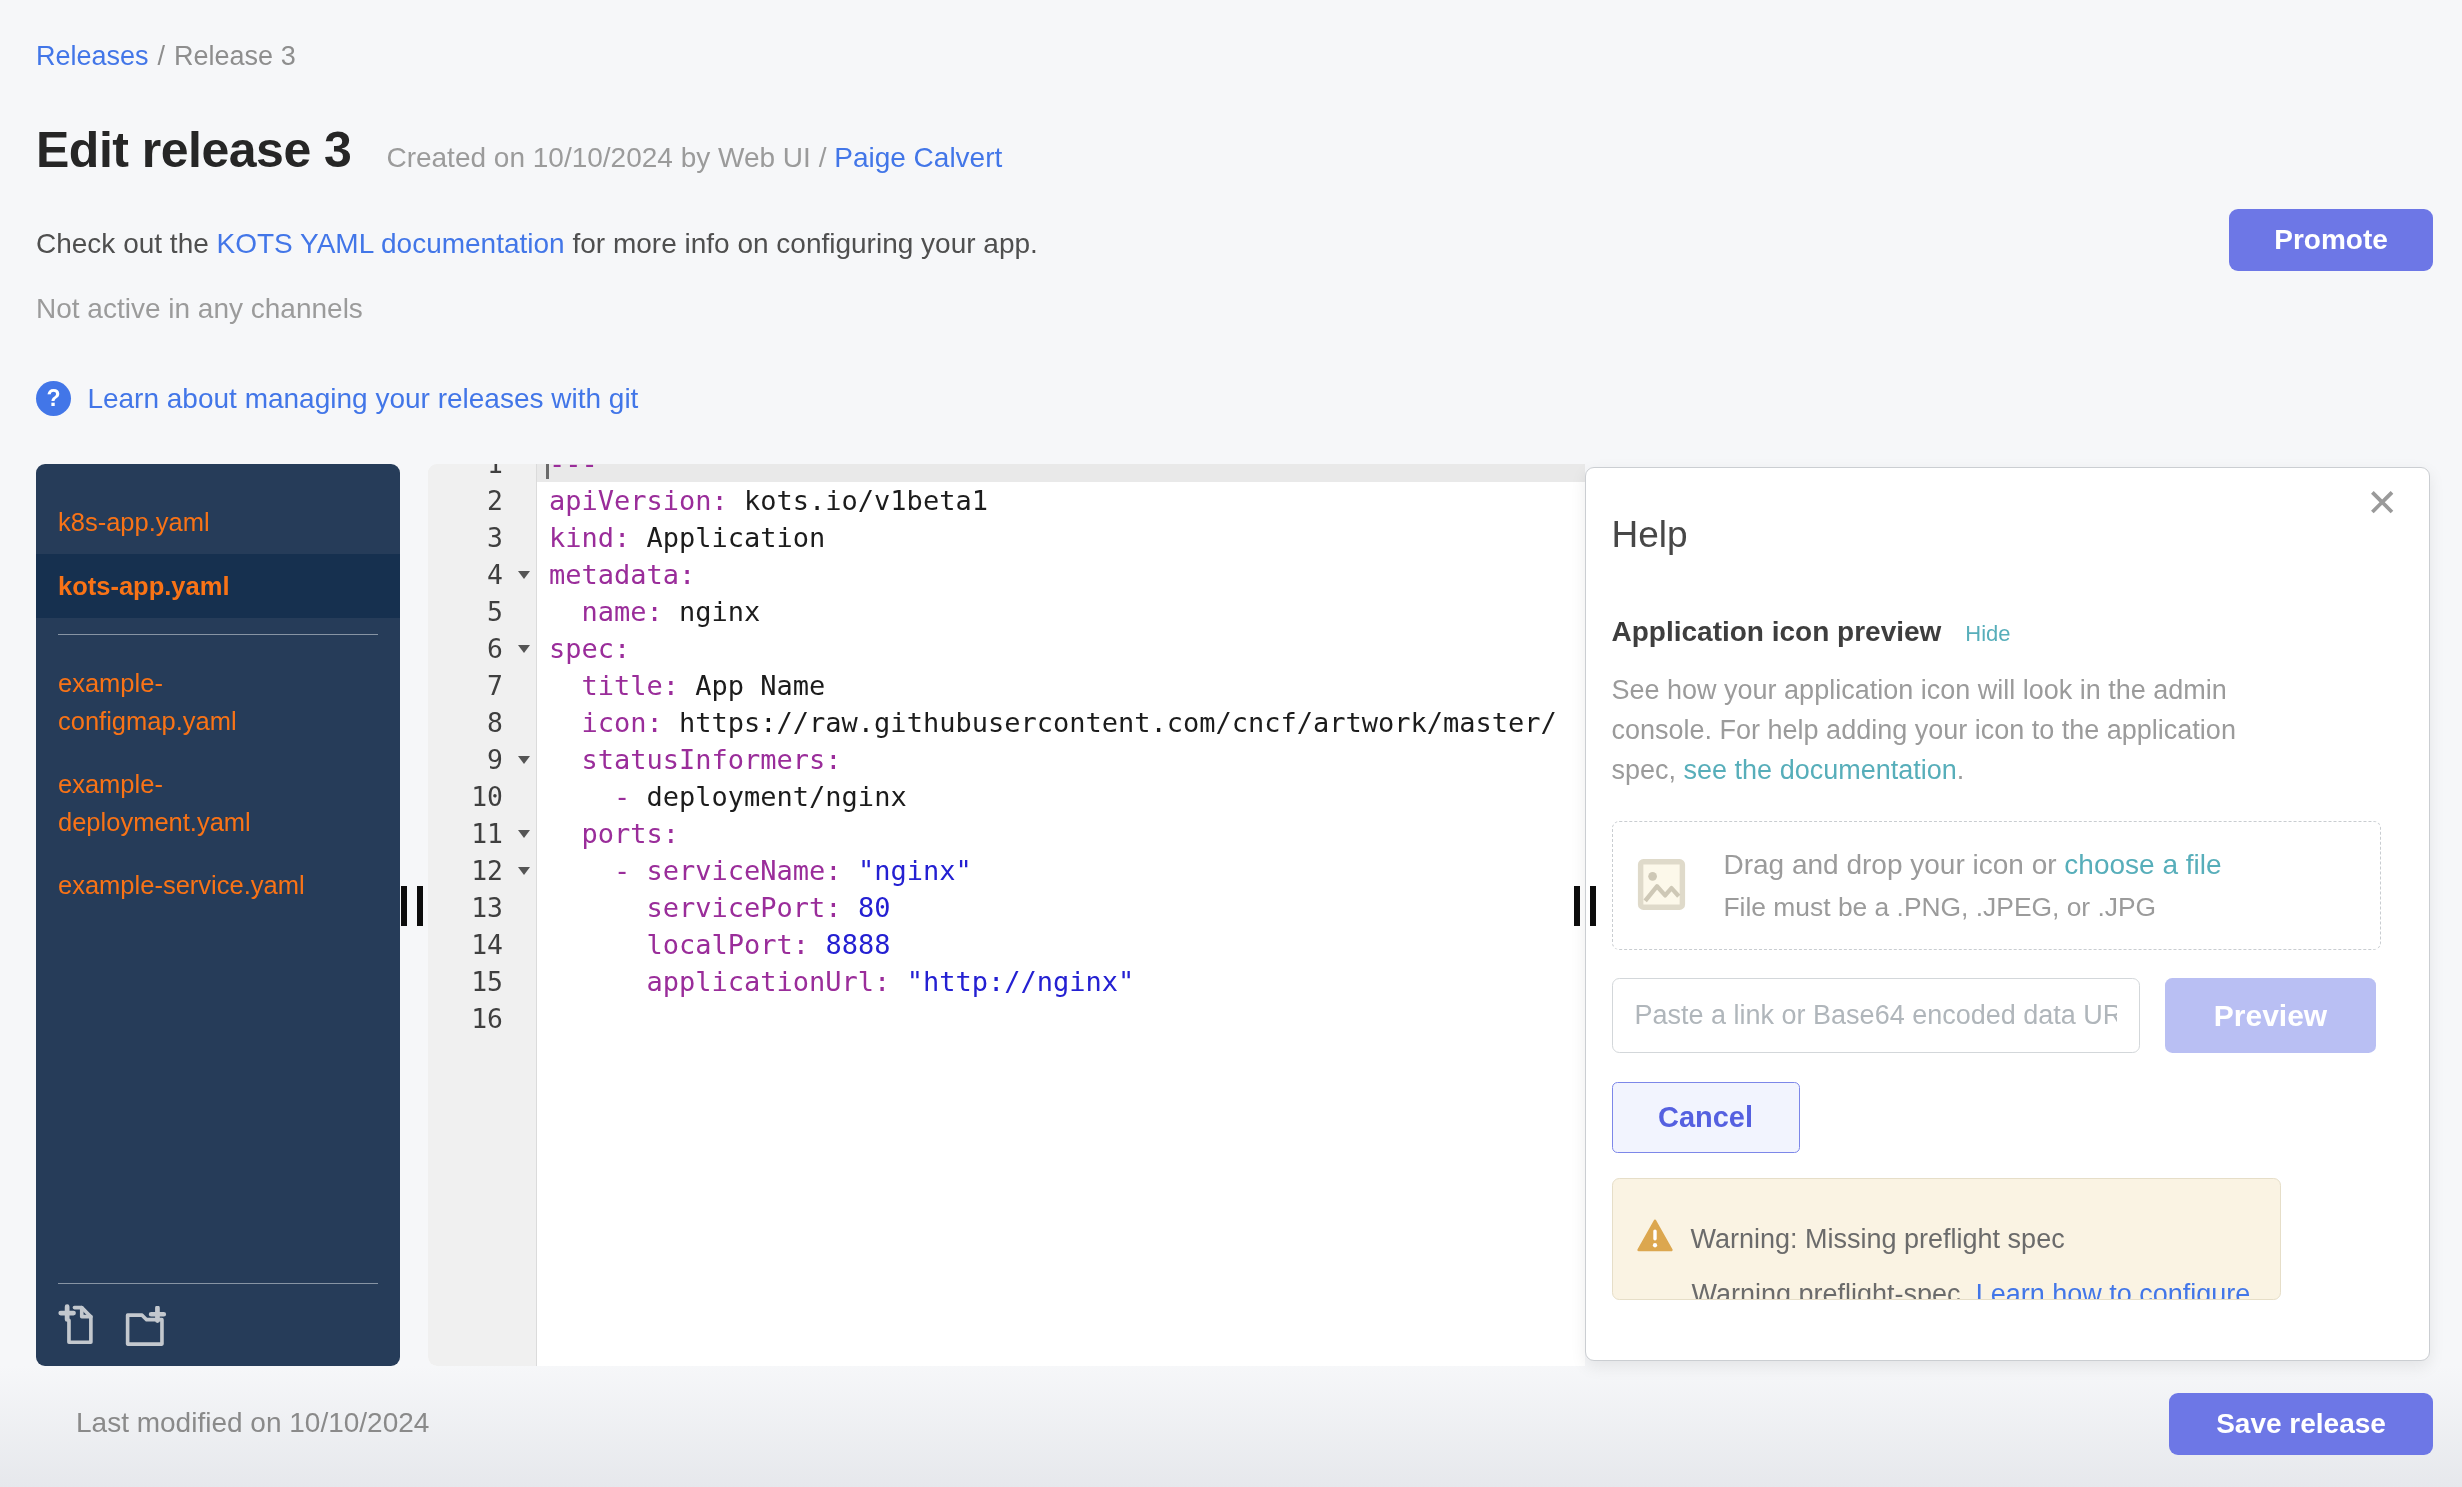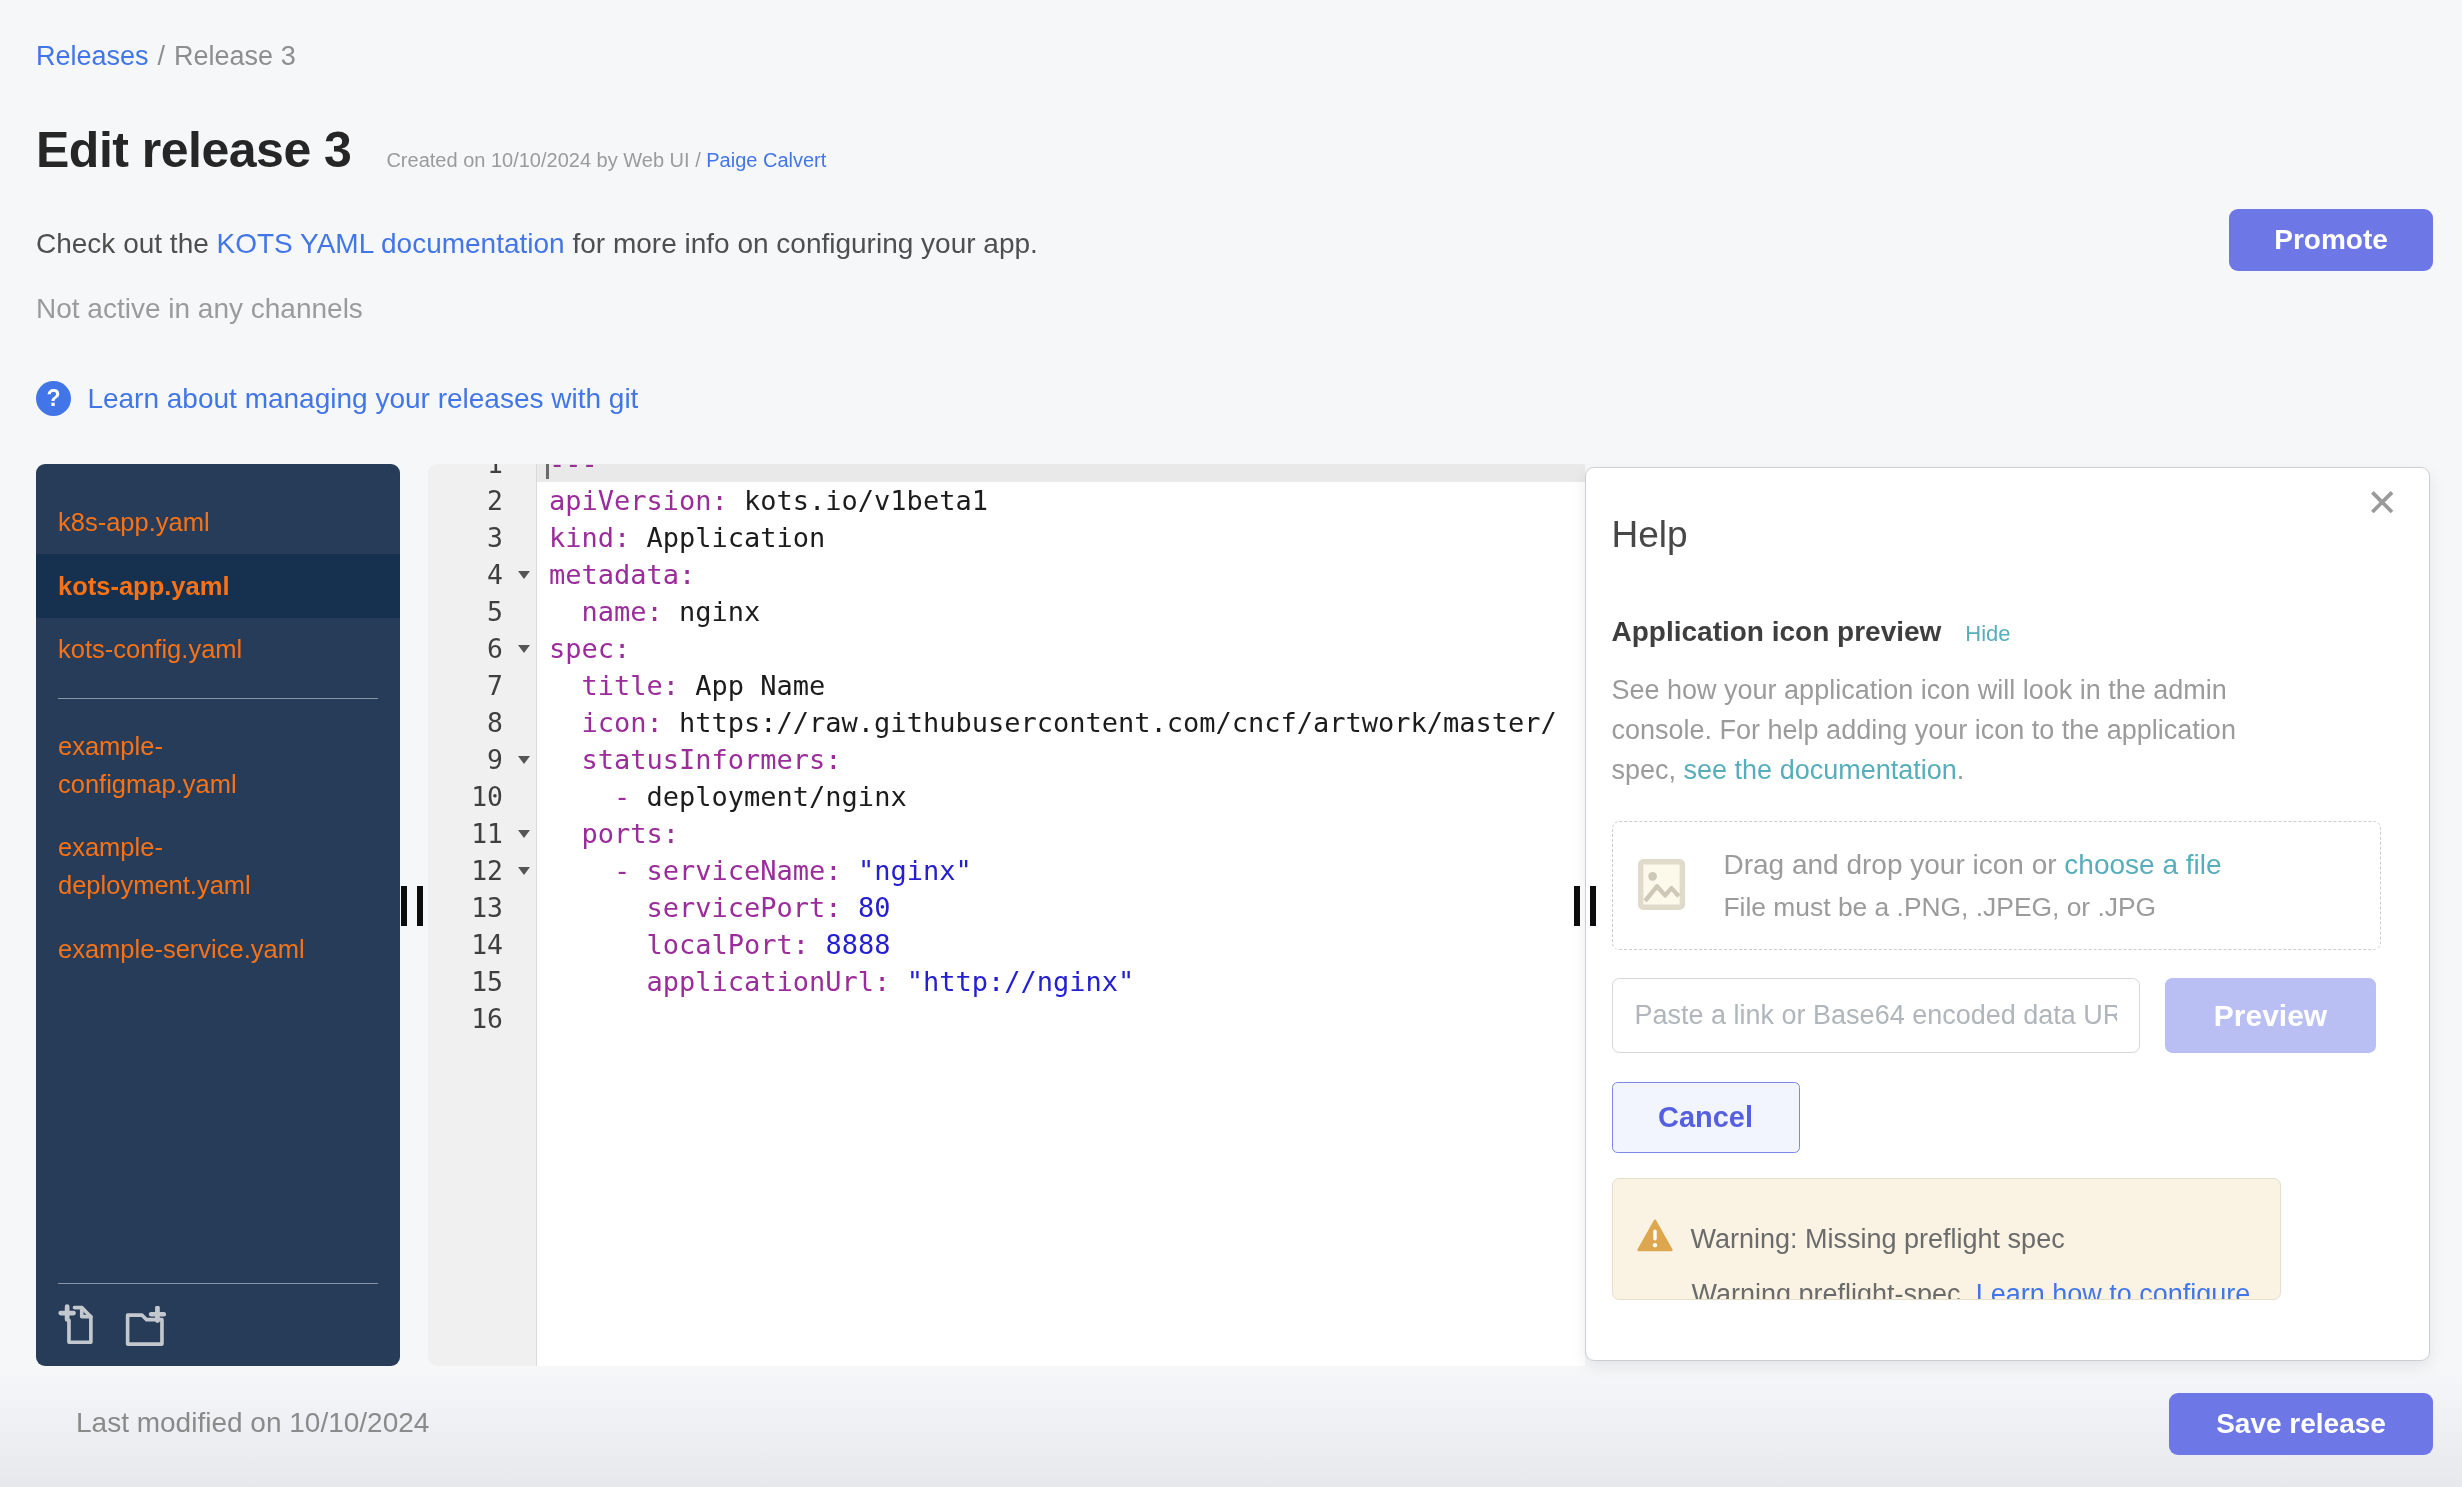--- a/index.html
+++ b/index.html
@@ -17,21 +17,21 @@
   .abs{position:absolute;}
   a{text-decoration:none;cursor:pointer;}
   .blue{color:var(--link-blue);}
   .teal{color:var(--link-teal);}
 
   
   .breadcrumb{left:36px;top:41px;font-size:27px;}
   .breadcrumb .sep,.breadcrumb .crumb-current{color:#8E8E8E;margin-left:9px;}
   .title-row{left:36px;top:121px;display:flex;align-items:baseline;gap:35px;}
   .page-title{font-size:50px;font-weight:700;color:#262626;letter-spacing:-0.5px;}
-  .created{font-size:20px;color:#9B9B9B;}
+  .created{font-size:28px;color:#9B9B9B;}
   .doc-line{left:36px;top:228px;font-size:28px;color:#4F4F4F;}
   .channel-status{left:36px;top:293px;font-size:28px;color:#9B9B9B;}
   .promote-btn{left:2229px;top:209px;width:204px;height:62px;background:var(--accent-indigo);
     border:none;border-radius:9px;color:#fff;font-size:28px;font-weight:700;cursor:pointer;
     font-family:inherit;}
   .git-row{left:36px;top:381px;display:flex;align-items:center;gap:16.4px;}
   .q-badge{width:35px;height:35px;border-radius:50%;background:var(--link-blue);color:#fff;
     font-size:23px;font-weight:700;display:flex;align-items:center;justify-content:center;}
   .git-link{font-size:28px;color:var(--link-blue);}
 
@@ -135,23 +135,20 @@
 </div>
 
 <div class="abs sidebar">
   <div>
       <div class="file-item">
         <div>k8s-app.yaml</div>
       </div>
       <div class="file-item selected">
         <div>kots-app.yaml</div>
       </div>
-      <div class="file-item">
-        <div>kots-config.yaml</div>
-      </div>
     </div>
   <div class="side-divider"></div>
   <div>
       <div class="file-item">
         <div>example-</div>
         <div>configmap.yaml</div>
       </div>
       <div class="file-item">
         <div>example-</div>
         <div>deployment.yaml</div>

